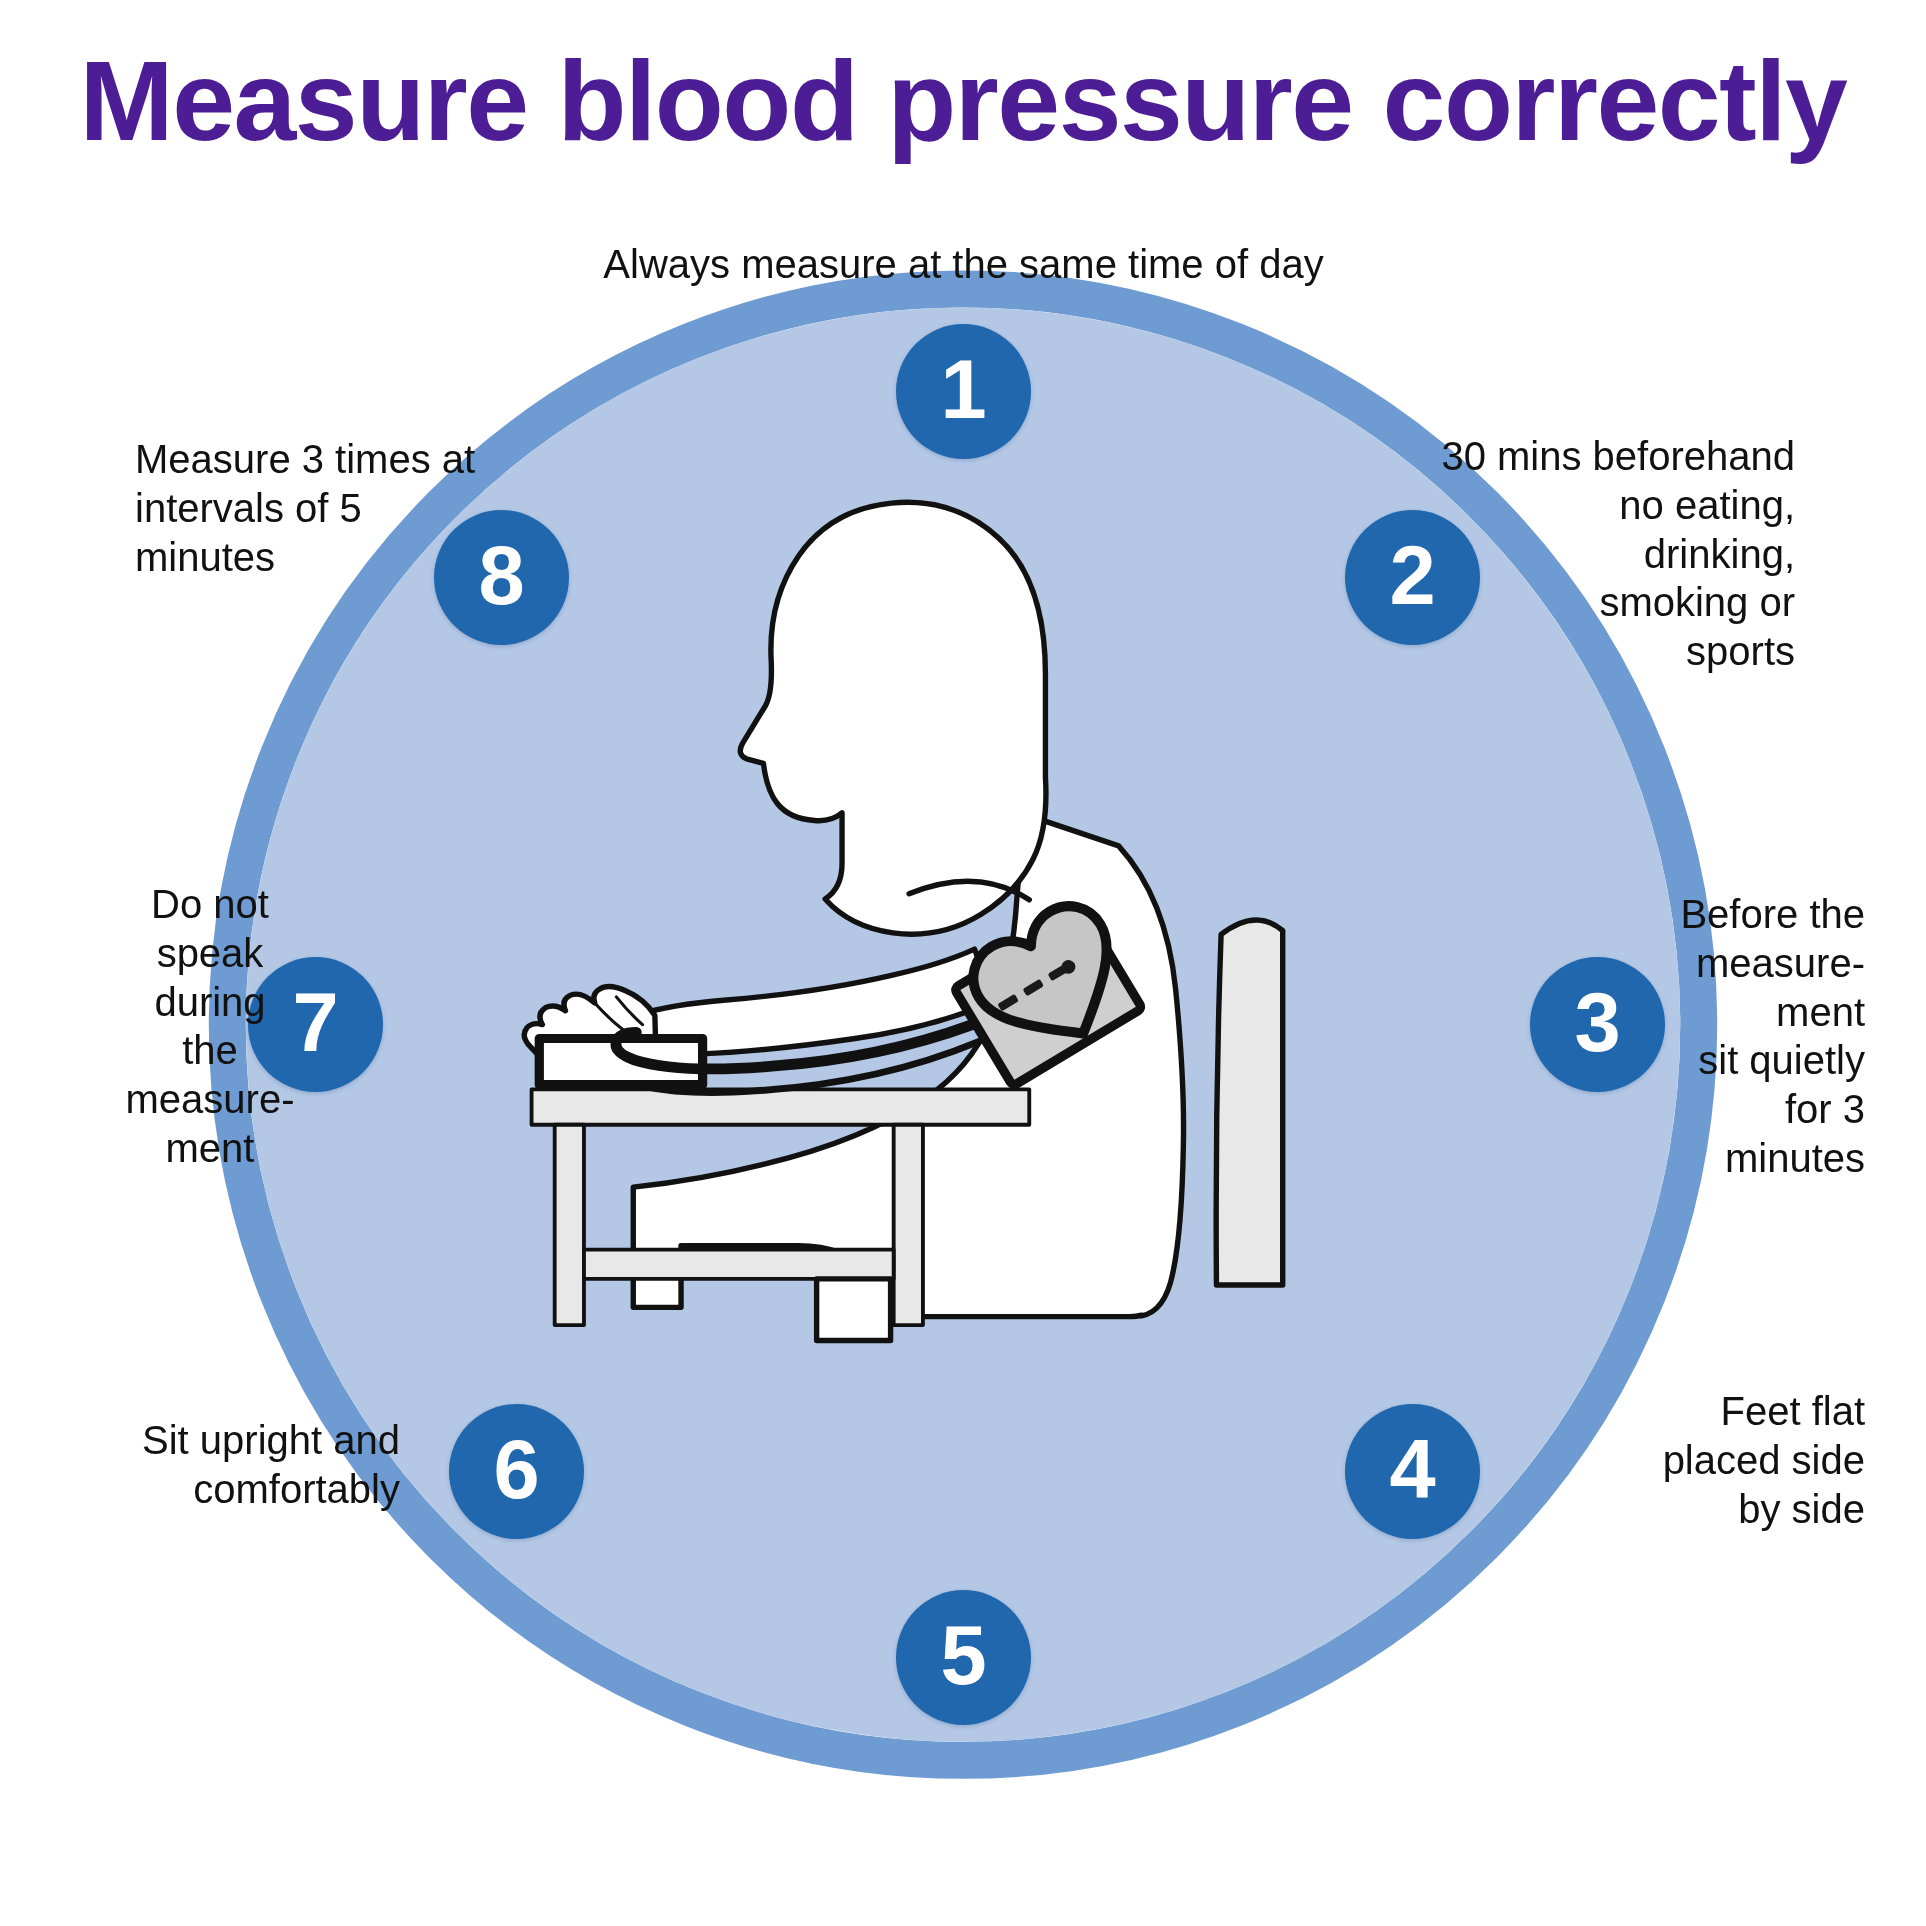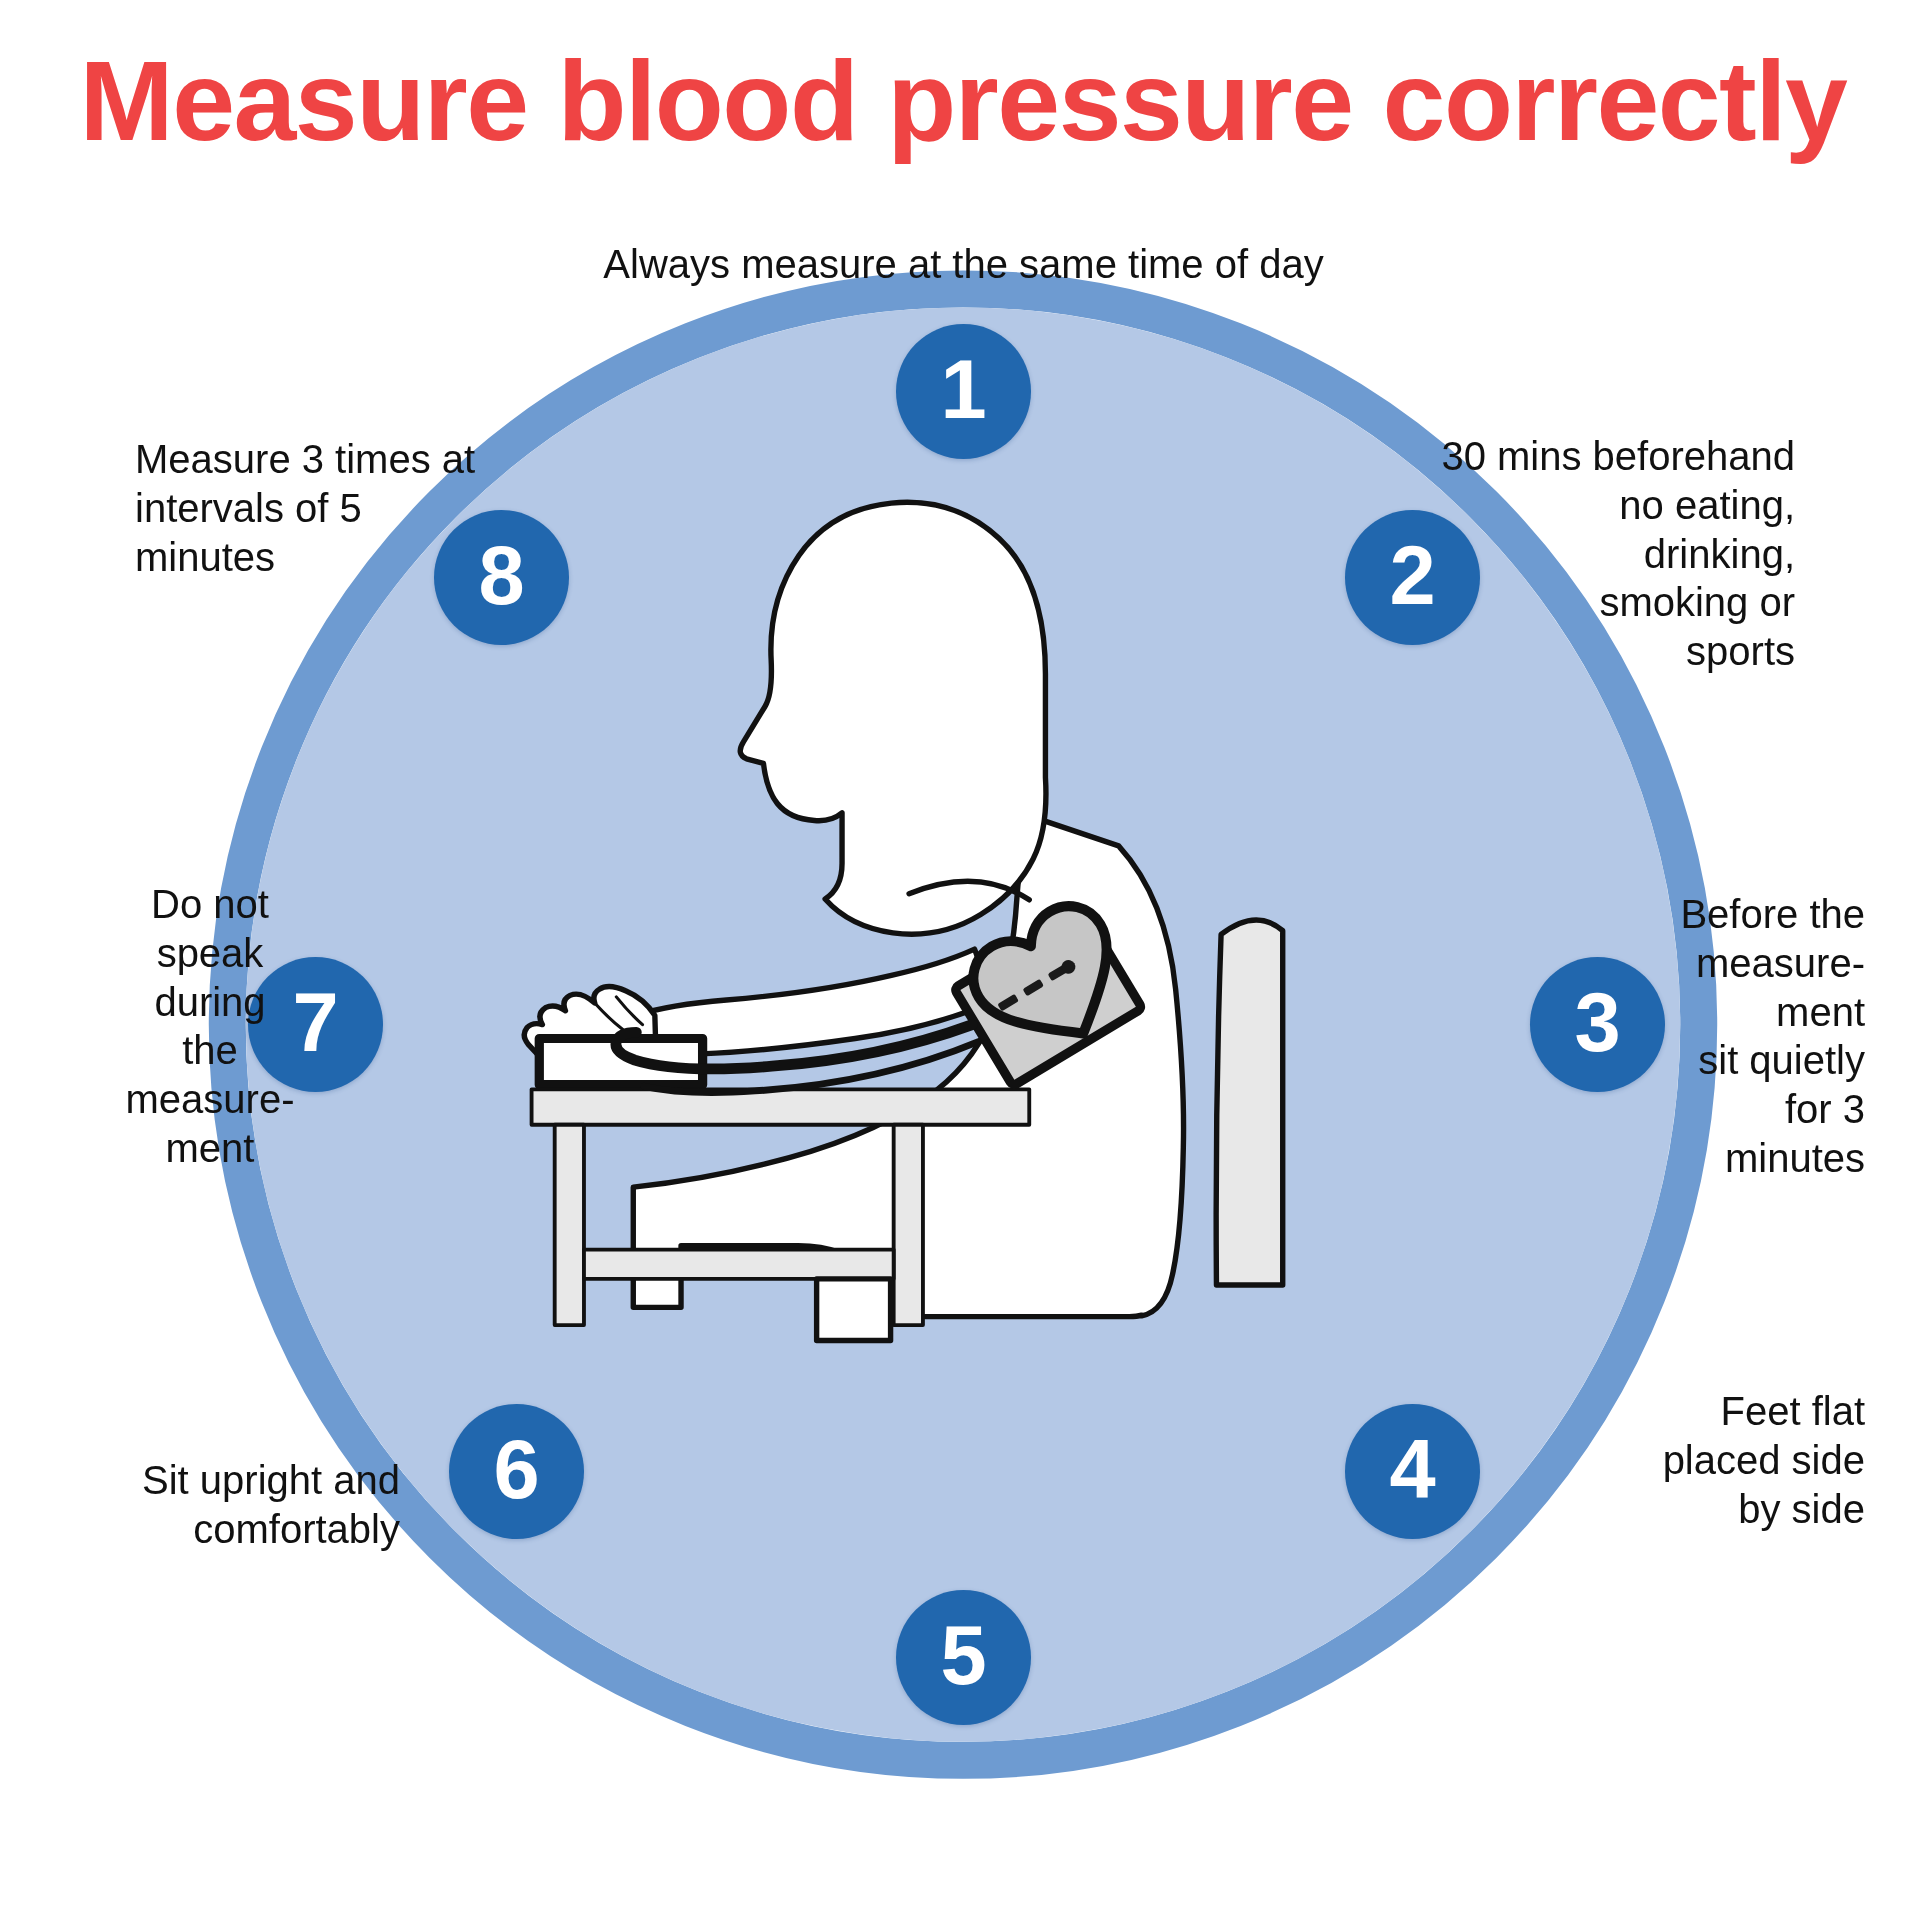--- a/index.html
+++ b/index.html
@@ -4,21 +4,21 @@
 <style>
   html,body{margin:0;padding:0;background:#ffffff;}
   body{
     width:1926px;height:1926px;position:relative;overflow:hidden;
     font-family:"Liberation Sans","DejaVu Sans",sans-serif;
     color:#111111;
   }
   #page-title{
     position:absolute;left:0;top:42px;width:1926px;text-align:center;
     font-size:113px;font-weight:700;letter-spacing:-1.5px;
-    color:#ef4444;line-height:1.05;white-space:nowrap;
+    color:#4c1d95;line-height:1.05;white-space:nowrap;
   }
   #wheel-stage{position:absolute;left:0;top:0;width:1926px;height:1926px;}
   #wheel-svg{position:absolute;left:0;top:0;width:1926px;height:1926px;}
 
   .step-label{
     position:absolute;font-size:40px;line-height:1.22;color:#111111;
     white-space:pre-line;font-weight:400;
   }
   .lbl-left{text-align:left;}
   .lbl-right{text-align:right;}
@@ -197,21 +197,21 @@
 ment
 sit quietly
 for 3
 minutes</div>
 
   <div class="step-label lbl-right" style="left:1310px;top:1387px;width:555px;">Feet flat
 placed side
 by side</div>
 
 
-  <div class="step-label lbl-right" style="left:46px;top:1416px;width:354px;margin-top:40px;">Sit upright and
+  <div class="step-label lbl-right" style="left:46px;top:1416px;width:354px;">Sit upright and
 comfortably</div>
 
   <div class="step-label lbl-left" style="left:48px;top:880px;width:324px;text-align:center;">Do not
 speak
 during
 the
 measure-
 ment</div>
 
   <div class="step-label lbl-left" style="left:135px;top:435px;width:432px;">Measure 3 times at

